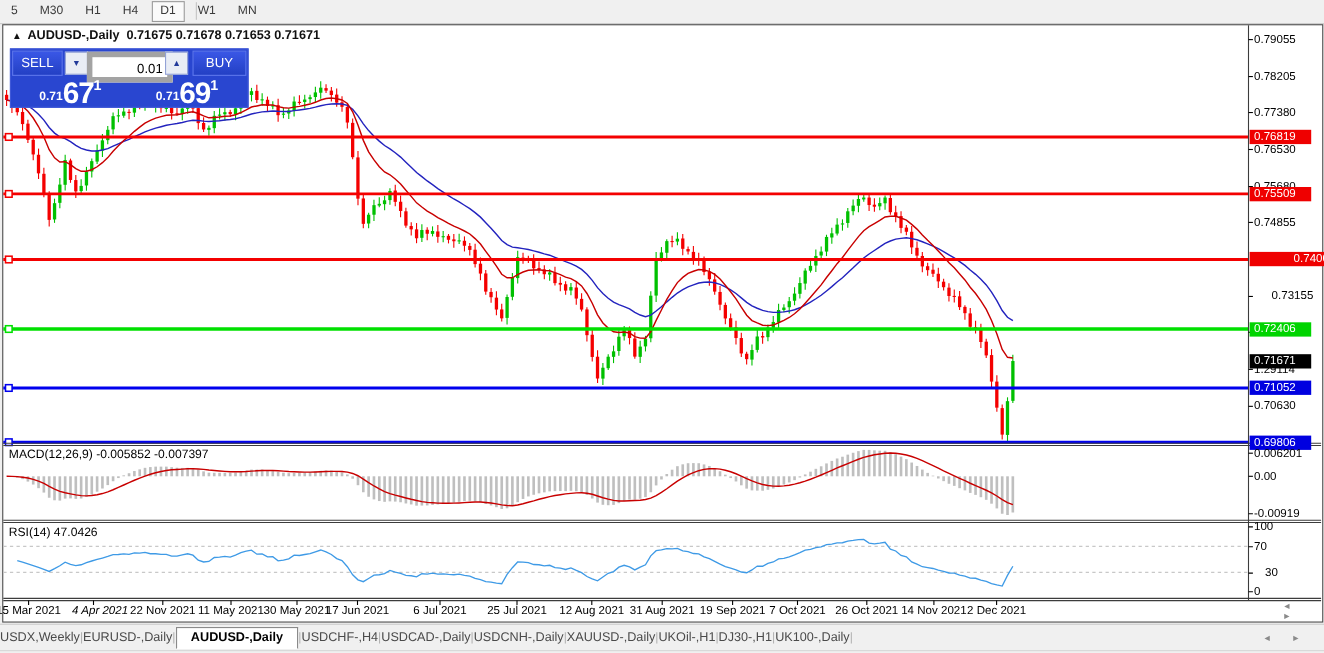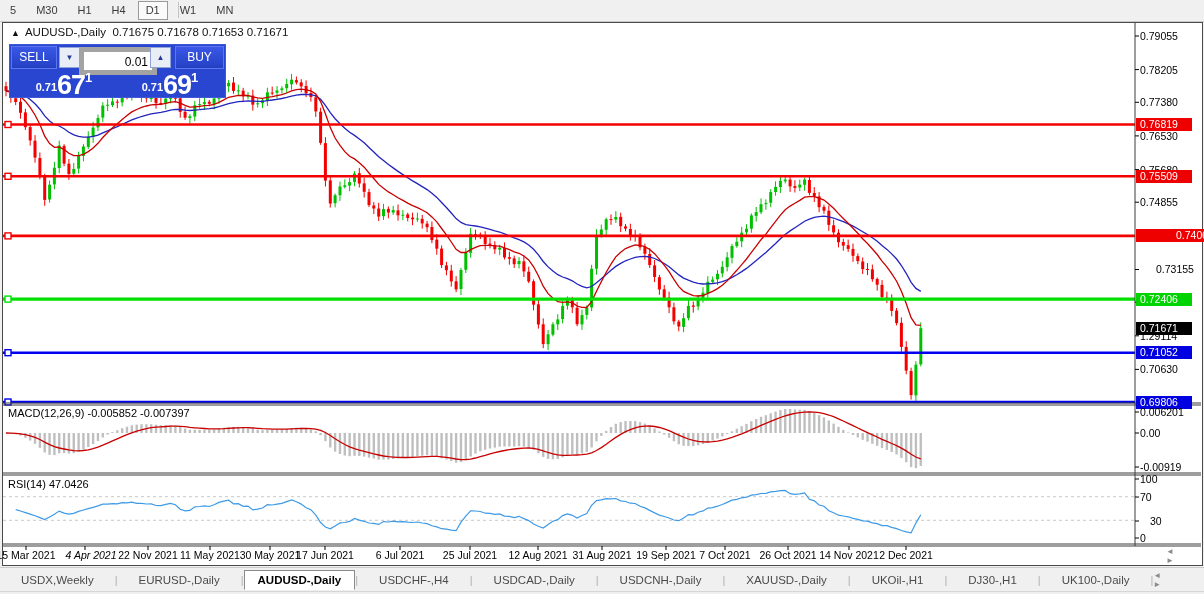--- a/index.html
+++ b/index.html
@@ -9,21 +9,21 @@
   .abs{position:absolute;}
   
   #toolbar{left:0;top:0;width:1204px;height:21px;background:#f0f0f0;border-bottom:1px solid #c9c9c9;}
   .tfbtn{display:inline-block;height:17px;line-height:17px;padding:0 7px;margin:1px 2px 0 2px;
          font-size:11px;color:#3a3a3a;border:1px solid transparent;cursor:default;}
   .tfbtn.active{background:#fafafa;border:1px solid #9a9a9a;}
   #tb-sep{left:178px;top:2px;width:1px;height:16px;background:#c4c4c4;}
   
   #win{left:2px;top:22px;width:1199px;height:542px;background:#fff;border:1px solid #4a4a4a;}
   #chart-svg{left:0;top:0;width:1204px;height:594px;pointer-events:none;}
-  #title{left:11px;top:26px;font-size:11.5px;color:#101010;white-space:pre;}
+  #title{left:11px;top:26px;font-size:11.5px;color:#101010;white-space:pre;font-weight:bold;}
   #title .tri{font-size:9px;margin-right:5px;}
   
   .ptick{left:1140px;font-size:10.5px;color:#000;height:12px;line-height:12px;}
   .badge{left:1136px;width:52px;height:13px;line-height:13px;font-size:10.5px;color:#fff;padding-left:4px;}
   .itick{left:1140px;font-size:10.5px;color:#000;height:12px;line-height:12px;}
   .indlabel{font-size:11px;color:#000;}
   
   .dlabel{top:549px;transform:translateX(-50%);font-size:10.5px;color:#000;white-space:nowrap;}
   .corner-arrows{font-size:8px;color:#8a8a8a;letter-spacing:8px;}
   
@@ -41,21 +41,21 @@
        font-size:12px;text-align:right;padding:1px 4px 0 0;font-family:"Liberation Sans",sans-serif;}
   .bigprice{position:absolute;top:25px;height:26px;color:#fff;white-space:nowrap;}
   #sellprice{left:4px;width:100px;text-align:center;}
   #buyprice{left:110px;width:100px;text-align:center;}
   .bp-small{font-size:11px;font-weight:bold;vertical-align:3px;}
   .bp-big{font-size:27px;font-weight:bold;letter-spacing:-1px;}
   .bp-sup{font-size:13px;font-weight:bold;vertical-align:12px;}
   
   #tabbar{left:0;top:567px;width:1204px;height:24px;background:#f0f0f0;border-top:1px solid #cscsc;
           border-top:1px solid #cccccc;display:flex;align-items:center;}
-  .tab{font-size:11.5px;color:#4a4a4a;padding:3px 21px;white-space:nowrap;cursor:pointer;}
+  .tab{font-size:11.5px;color:#4a4a4a;padding:3px 0;white-space:nowrap;cursor:pointer;}
   .tab.active{background:#fff;border:1px solid #8a8a8a;border-bottom:1px solid #fff;color:#000;font-weight:bold;padding:3px 13px;}
   .tabsep{color:#b0b0b0;font-size:11px;}
   #tab-arrows{margin-left:auto;margin-right:14px;font-size:8px;color:#8a8a8a;letter-spacing:8px;}
   #statusbar{left:0;top:591px;width:1204px;height:3px;background:#f0f0f0;border-top:1px solid #d6d6d6;}
 </style>
 </head>
 <body>
 
 <div id="toolbar" class="abs"><span class="tfbtn">5</span><span class="tfbtn">M30</span><span class="tfbtn">H1</span><span class="tfbtn">H4</span><span class="tfbtn active">D1</span><span class="tfbtn">W1</span><span class="tfbtn">MN</span></div>
 <div id="tb-sep" class="abs"></div>

